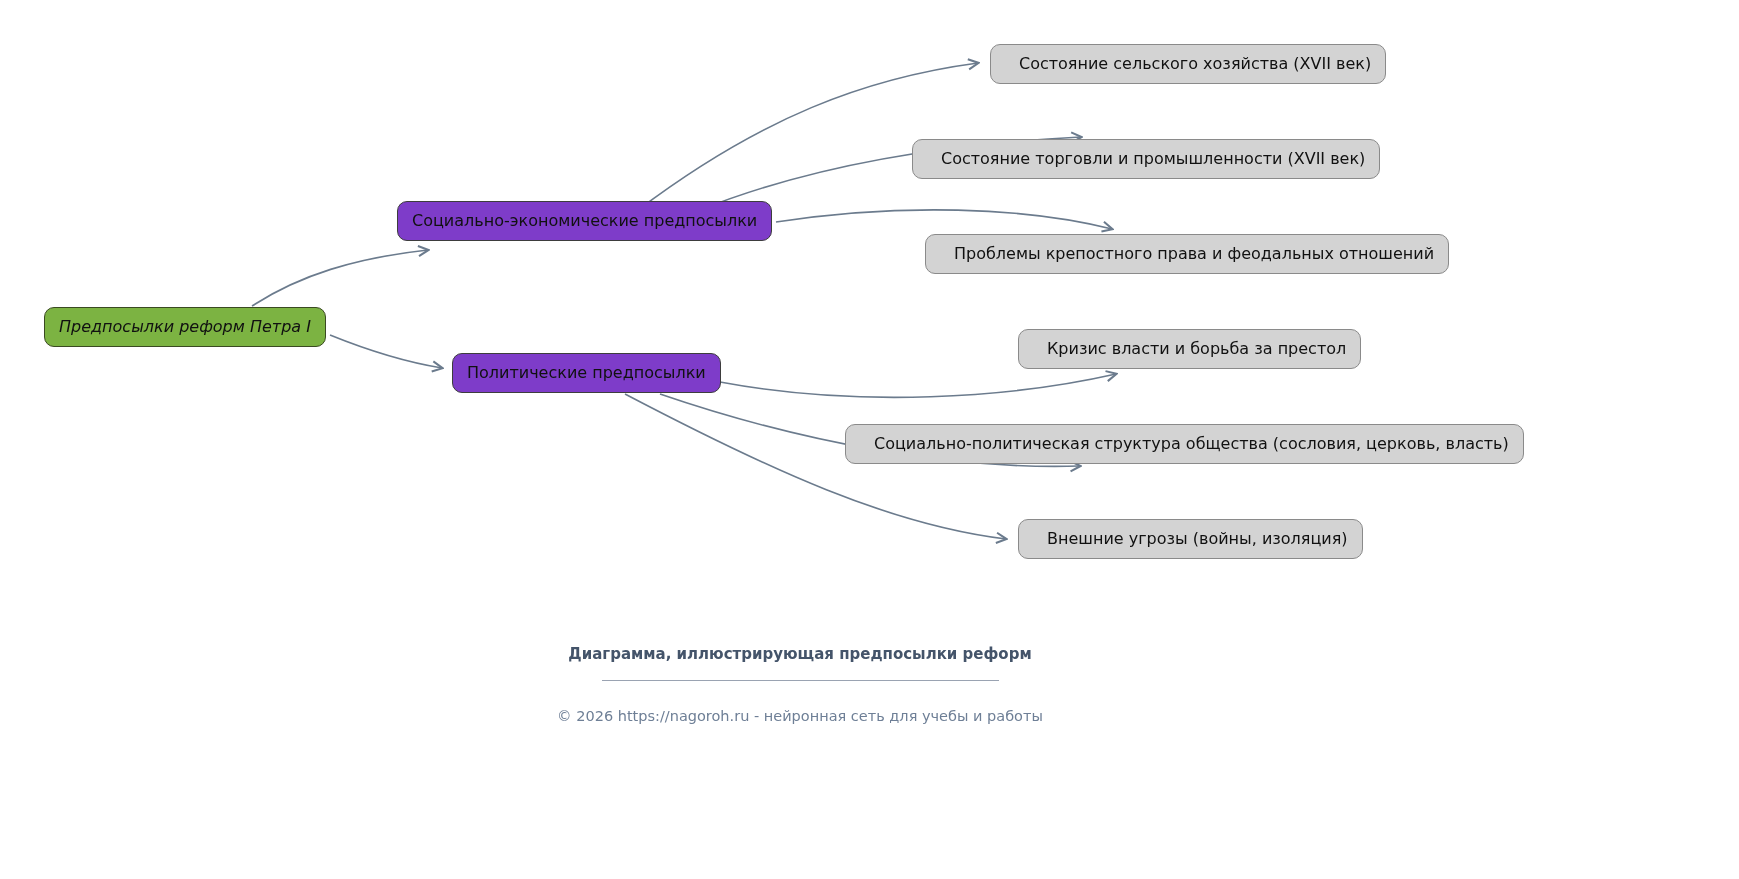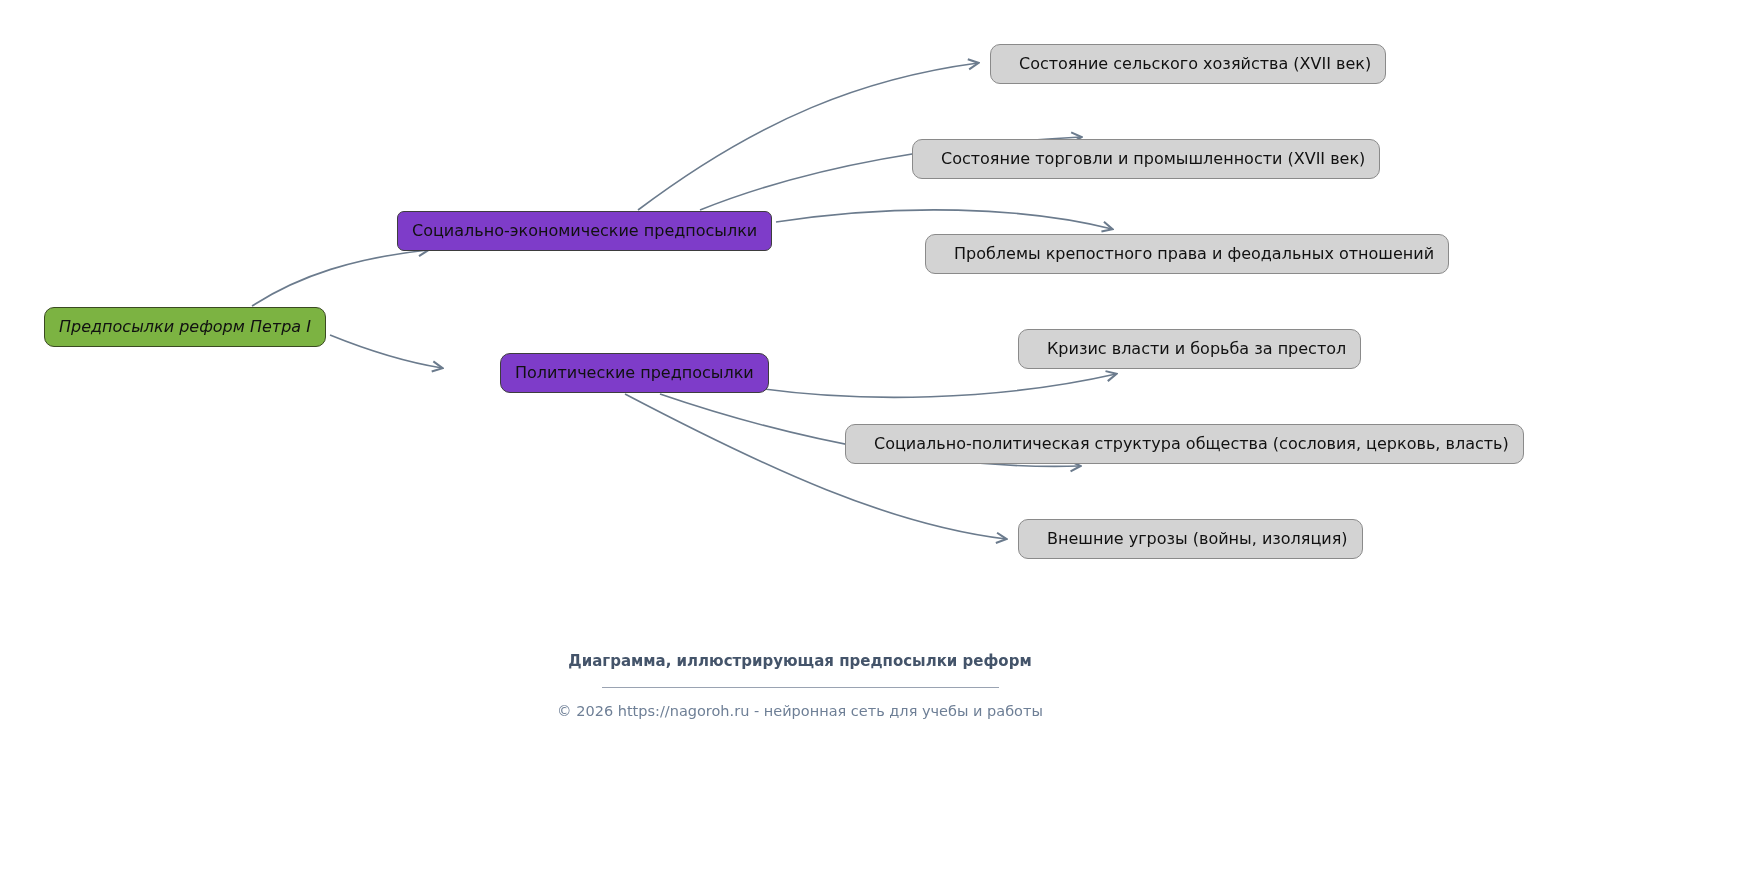--- a/index.html
+++ b/index.html
@@ -53,35 +53,35 @@
     padding-left: 28px;
   }
   .caption-block {
     position: absolute;
     left: 400px;
     top: 636px;
     width: 800px;
     text-align: center;
   }
   .caption-line {
-    margin: 15px;
+    margin: 8px;
     font-size: 15px;
     font-weight: bold;
     line-height: 1.35;
     color: #44546a;
   }
   .caption-divider {
     width: 397px;
     height: 0;
     border: none;
     border-top: 1px solid #9aa3b2;
     margin: 16px auto 0 auto;
   }
   .footer-text {
-    margin: 15px 0 0 0;
+    margin: 27px 0 0 0;
     font-size: 14.5px;
     color: #6e7f96;
   }
 </style>
 </head>
 <body>
 
 <div class="canvas">
 
   <svg class="edges" width="1739" height="879" viewBox="0 0 1739 879" xmlns="http://www.w3.org/2000/svg">
@@ -95,23 +95,23 @@
     <path class="edge" d="M 638,210 C 760,118 865,78 978,63" marker-end="url(#arrowhead)"></path>
     <path class="edge" d="M 700,210 C 820,162 960,143 1081,137" marker-end="url(#arrowhead)"></path>
     <path class="edge" d="M 776,222 C 900,203 1025,207 1112,229" marker-end="url(#arrowhead)"></path>
     <path class="edge" d="M 720,382 C 860,408 1010,398 1116,374" marker-end="url(#arrowhead)"></path>
     <path class="edge" d="M 660,394 C 800,442 950,470 1080,466" marker-end="url(#arrowhead)"></path>
     <path class="edge" d="M 625,394 C 770,470 890,525 1006,539" marker-end="url(#arrowhead)"></path>
   </svg>
 
   <div class="node root" style="left:44px; top:307px;font-style:italic;">Предпосылки реформ Петра I</div>
 
-  <div class="node branch" style="left:397px; top:211px;border-radius:7px;">Социально-экономические предпосылки</div>
+  <div class="node branch" style="left:397px; top:201px;">Социально-экономические предпосылки</div>
 
-  <div class="node branch" style="left:452px; top:353px;margin-left:48px;">Политические предпосылки</div>
+  <div class="node branch" style="left:452px; top:353px;">Политические предпосылки</div>
 
   <div class="node leaf" style="left:990px; top:44px;">Состояние сельского хозяйства (XVII век)</div>
 
   <div class="node leaf" style="left:912px; top:139px;">Состояние торговли и промышленности (XVII век)</div>
 
   <div class="node leaf" style="left:925px; top:234px;">Проблемы крепостного права и феодальных отношений</div>
 
   <div class="node leaf" style="left:1018px; top:329px;">Кризис власти и борьба за престол</div>
 
   <div class="node leaf" style="left:1018px; top:519px;">Внешние угрозы (войны, изоляция)</div>

